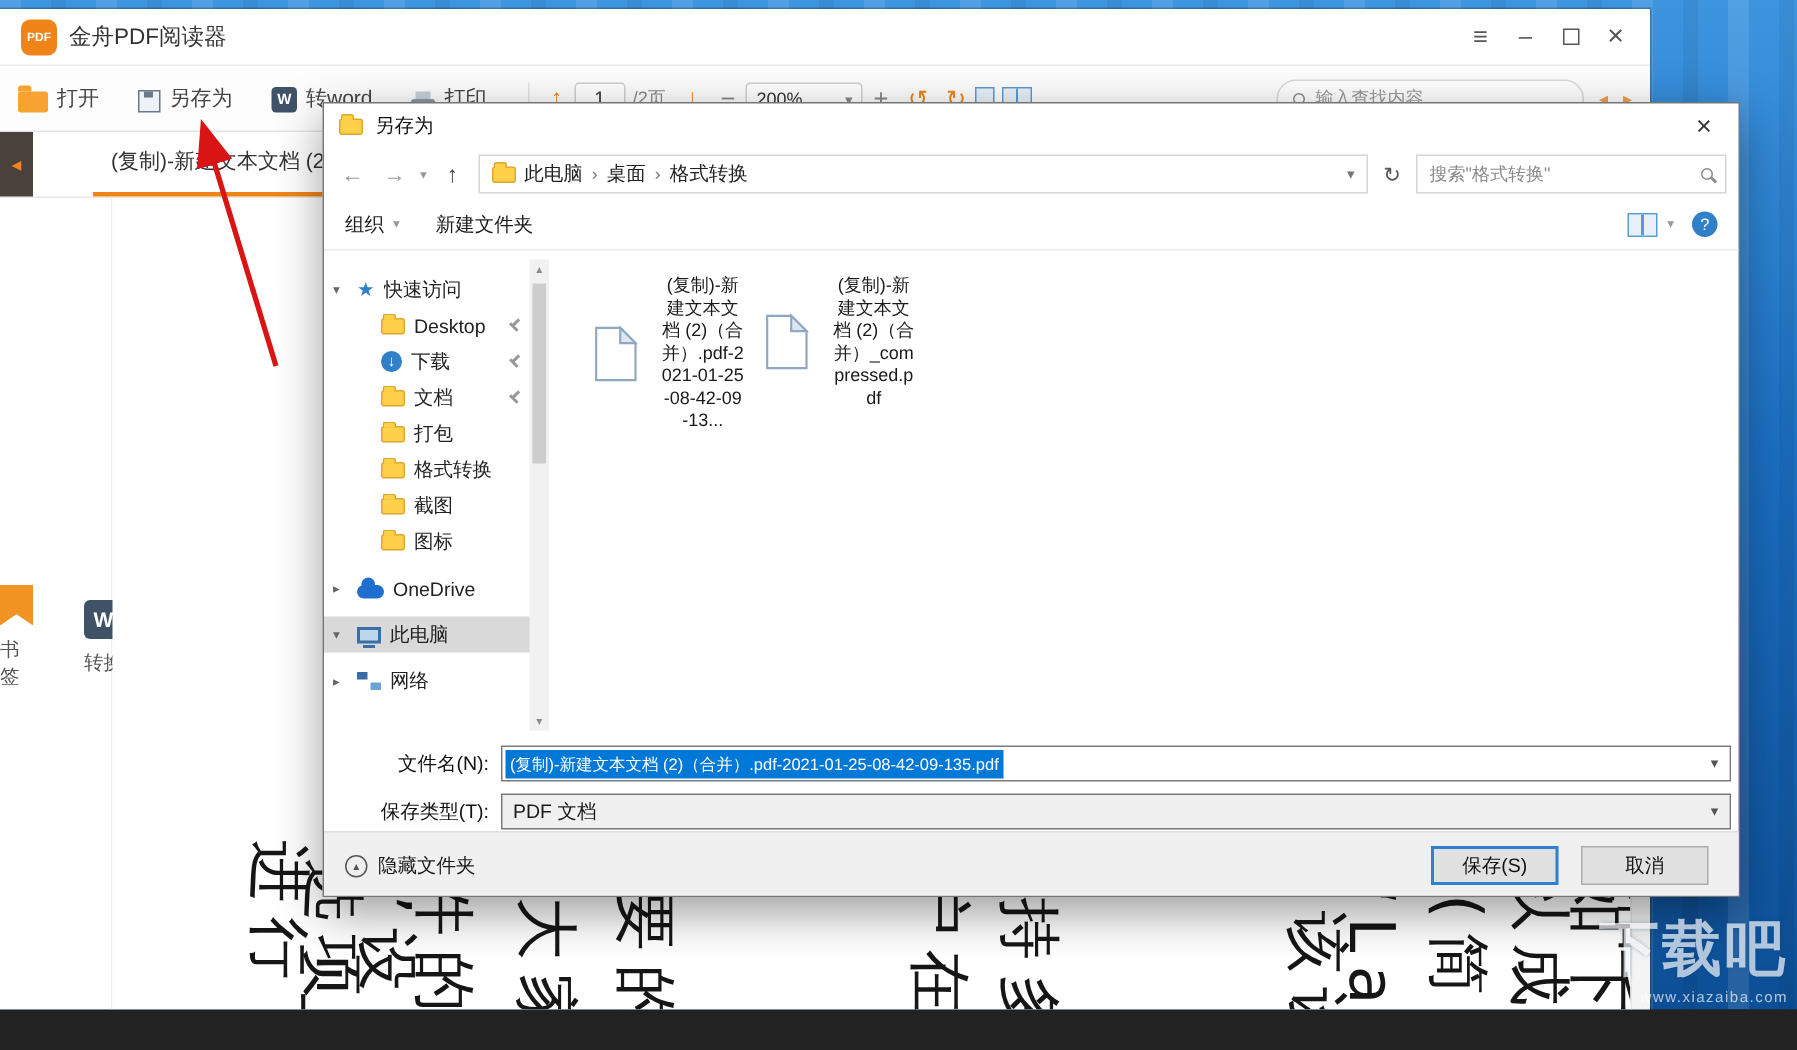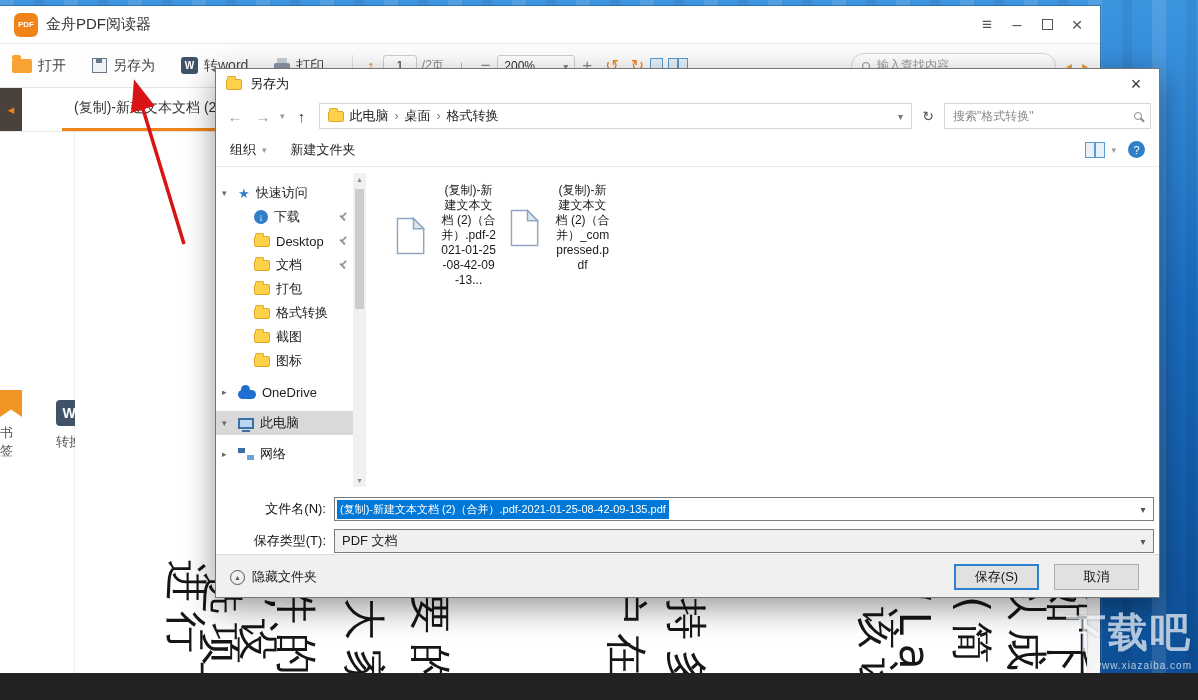--- a/index.html
+++ b/index.html
@@ -19,21 +19,21 @@
   .wc-group { margin-left:auto; display:flex; align-items:center; }
   .wc { width:30px; height:26px; display:flex; align-items:center; justify-content:center; color:#555; font-size:15px; }
   .wc-menu::before { content:"≡"; font-size:17px; }
   .wc-min::before { content:"–"; font-size:16px; }
   .wc-max { }
   .wc-max .box { width:11px; height:11px; border:1.4px solid #555; }
   .wc-close::before { content:"×"; font-size:19px; }
 
   
   .toolbar { height:44px; border-bottom:1px solid #e4e4e4; display:flex; align-items:center; padding:0 12px; background:#fdfdfd; }
-  .tb-btn { display:flex; align-items:center; gap:6px; font-size:14px; color:#444; margin-right:26px; white-space:nowrap; }
+  .tb-btn { display:flex; align-items:flex-end; gap:6px; font-size:14px; color:#444; margin-right:26px; white-space:nowrap; }
   .tb-sep { width:1px; height:22px; background:#e3e3e3; margin:0 14px 0 2px; }
   .folder-open { width:20px; height:14px; background:#f7a231; border-radius:2px; position:relative; }
   .folder-open::before { content:""; position:absolute; top:-4px; left:0; width:9px; height:4px; background:#f7a231; border-radius:2px 2px 0 0; }
   .floppy { width:15px; height:15px; background:#eef2f6; border:1.6px solid #6b7885; position:relative; }
   .floppy::before { content:""; position:absolute; top:0; left:3px; width:6px; height:4px; background:#6b7885; }
   .w-ico { width:17px; height:17px; background:#3f5266; color:#fff; font-size:10px; font-weight:bold; border-radius:3px;
            display:flex; align-items:center; justify-content:center; }
   .w-ico::before { content:"W"; }
   .printer { width:16px; height:9px; background:#8a97a5; border-radius:2px; position:relative; margin-top:3px; }
   .printer::before { content:""; position:absolute; top:-5px; left:3px; width:10px; height:5px; background:#c8d0d8; }
@@ -338,27 +338,27 @@
     </div>
 
     <div class="dlg-body">
       <div class="tree">
         <div class="tree-row">
           <span class="exp">▾</span>
           <span class="star-ico"></span>
           <span class="tree-label">快速访问</span>
         </div>
         <div class="tree-row child">
+          <span class="folder-sm"></span>
+          <span class="tree-label">Desktop</span>
+          <span class="pin"></span>
+        </div>
+        <div class="tree-row child">
           <span class="dl-ico"></span>
           <span class="tree-label">下载</span>
-          <span class="pin"></span>
-        </div>
-        <div class="tree-row child">
-          <span class="folder-sm"></span>
-          <span class="tree-label">Desktop</span>
           <span class="pin"></span>
         </div>
         <div class="tree-row child">
           <span class="folder-sm"></span>
           <span class="tree-label">文档</span>
           <span class="pin"></span>
         </div>
         <div class="tree-row child">
           <span class="folder-sm"></span>
           <span class="tree-label">打包</span>

